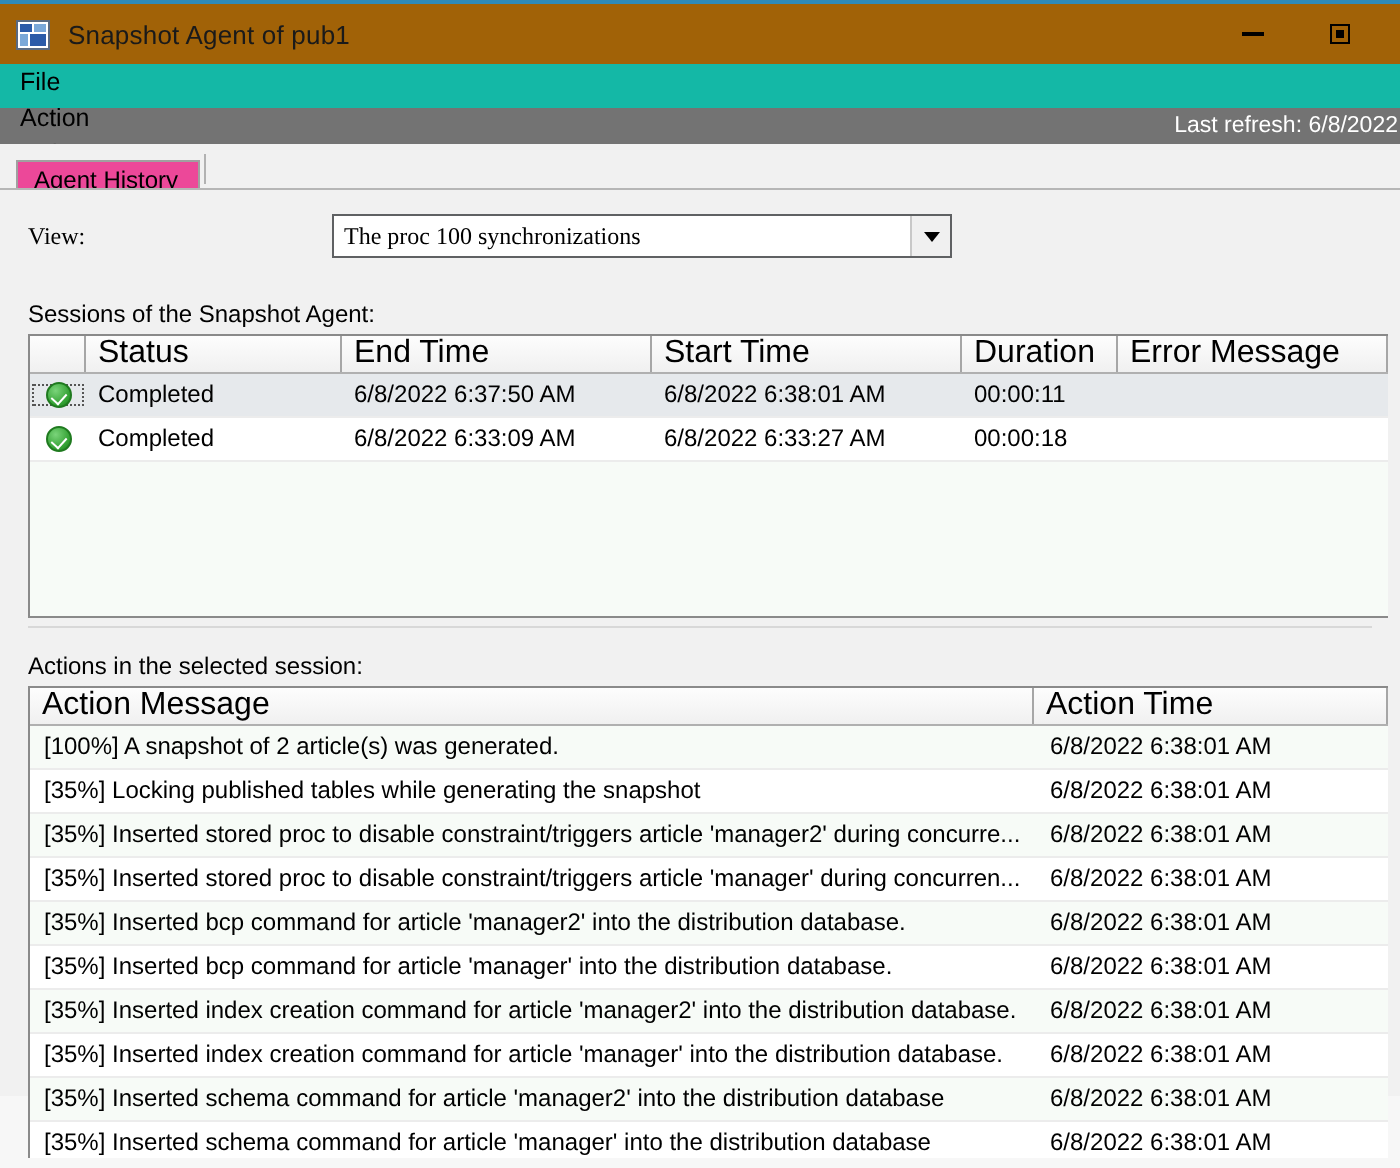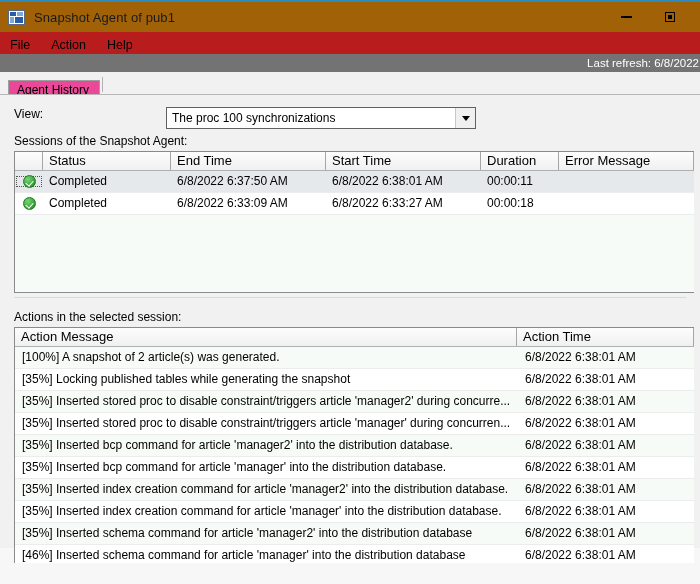--- a/index.html
+++ b/index.html
@@ -97,23 +97,24 @@
     left: 2px; top: 2px;
     width: 4px; height: 4px;
     background: #000;
   }
   .win-btn.close { width: 8px; }
 
   
   .menubar {
     height: 22px;
     display: flex;
-    align-items: flex-end;
+    align-items: flex-start;
     padding-left: 7px;
-    background: #b91c1c;
+    background: #14b8a6;
+    flex-direction: column;
   }
   .menu-item {
     padding: 2px 9px 2px 3px;
     margin-right: 9px;
     font-size: 12.5px;
     color: #000;
     white-space: nowrap;
   }
 
   
@@ -165,22 +166,24 @@
     background: #f1f1f1;
     border-top: 1px solid #b6b6b6;
     padding: 0 6px;
     height: 454px;
     box-sizing: border-box;
     position: relative;
   }
 
   .view-row {
     display: flex;
+    align-items: center;
     padding-top: 12px;
     padding-left: 8px;
+    font-family: Liberation Serif, serif;
   }
   .view-label {
     font-size: 12px;
     width: 152px;
   }
   .combo {
     width: 310px;
     height: 22px;
     background: #ffffff;
     border: 1px solid #5f6163;
@@ -208,21 +211,21 @@
   }
   .caret-down {
     width: 0; height: 0;
     border-left: 4px solid transparent;
     border-right: 4px solid transparent;
     border-top: 5px solid #000;
   }
 
   .section-label {
     font-size: 12px;
-    padding: 5px 0 3px 8px;
+    padding: 21px 0 3px 8px;
   }
   .section-label.actions {
     padding-top: 9px;
   }
 
   
   .grid {
     background: #f7fbf7;
     border: 1px solid #8a8a8a;
     border-right: none;
@@ -236,21 +239,21 @@
   .grid-header {
     display: flex;
     height: 19px;
     background: #f2f2f2;
     border-bottom: 1px solid #b0b0b0;
     box-sizing: border-box;
   }
   .gh-cell {
     border-right: 1px solid #a6a6a6;
     box-sizing: border-box;
-    font-size: 13px;
+    font-size: 16px;
     line-height: 18px;
     padding-left: 6px;
     background: linear-gradient(#fdfdfd, #f0f0f0);
     white-space: nowrap;
     overflow: hidden;
   }
   .gh-cell.icon-col { padding-left: 0; }
 
   .grid-row {
     display: flex;
@@ -450,20 +453,20 @@
       </div>
       <div class="grid-row alt">
         <div class="gr-cell c-msg">[35%] Inserted index creation command for article 'manager' into the distribution database.</div>
         <div class="gr-cell c-time">6/8/2022 6:38:01 AM</div>
       </div>
       <div class="grid-row">
         <div class="gr-cell c-msg">[35%] Inserted schema command for article 'manager2' into the distribution database</div>
         <div class="gr-cell c-time">6/8/2022 6:38:01 AM</div>
       </div>
       <div class="grid-row alt">
-        <div class="gr-cell c-msg">[46%] Inserted schema command for article 'manager' into the distribution database</div>
+        <div class="gr-cell c-msg">[35%] Inserted schema command for article 'manager' into the distribution database</div>
         <div class="gr-cell c-time">6/8/2022 6:38:01 AM</div>
       </div>
 
     </div>
 
   </div>
 </div>
 
 </body></html>

